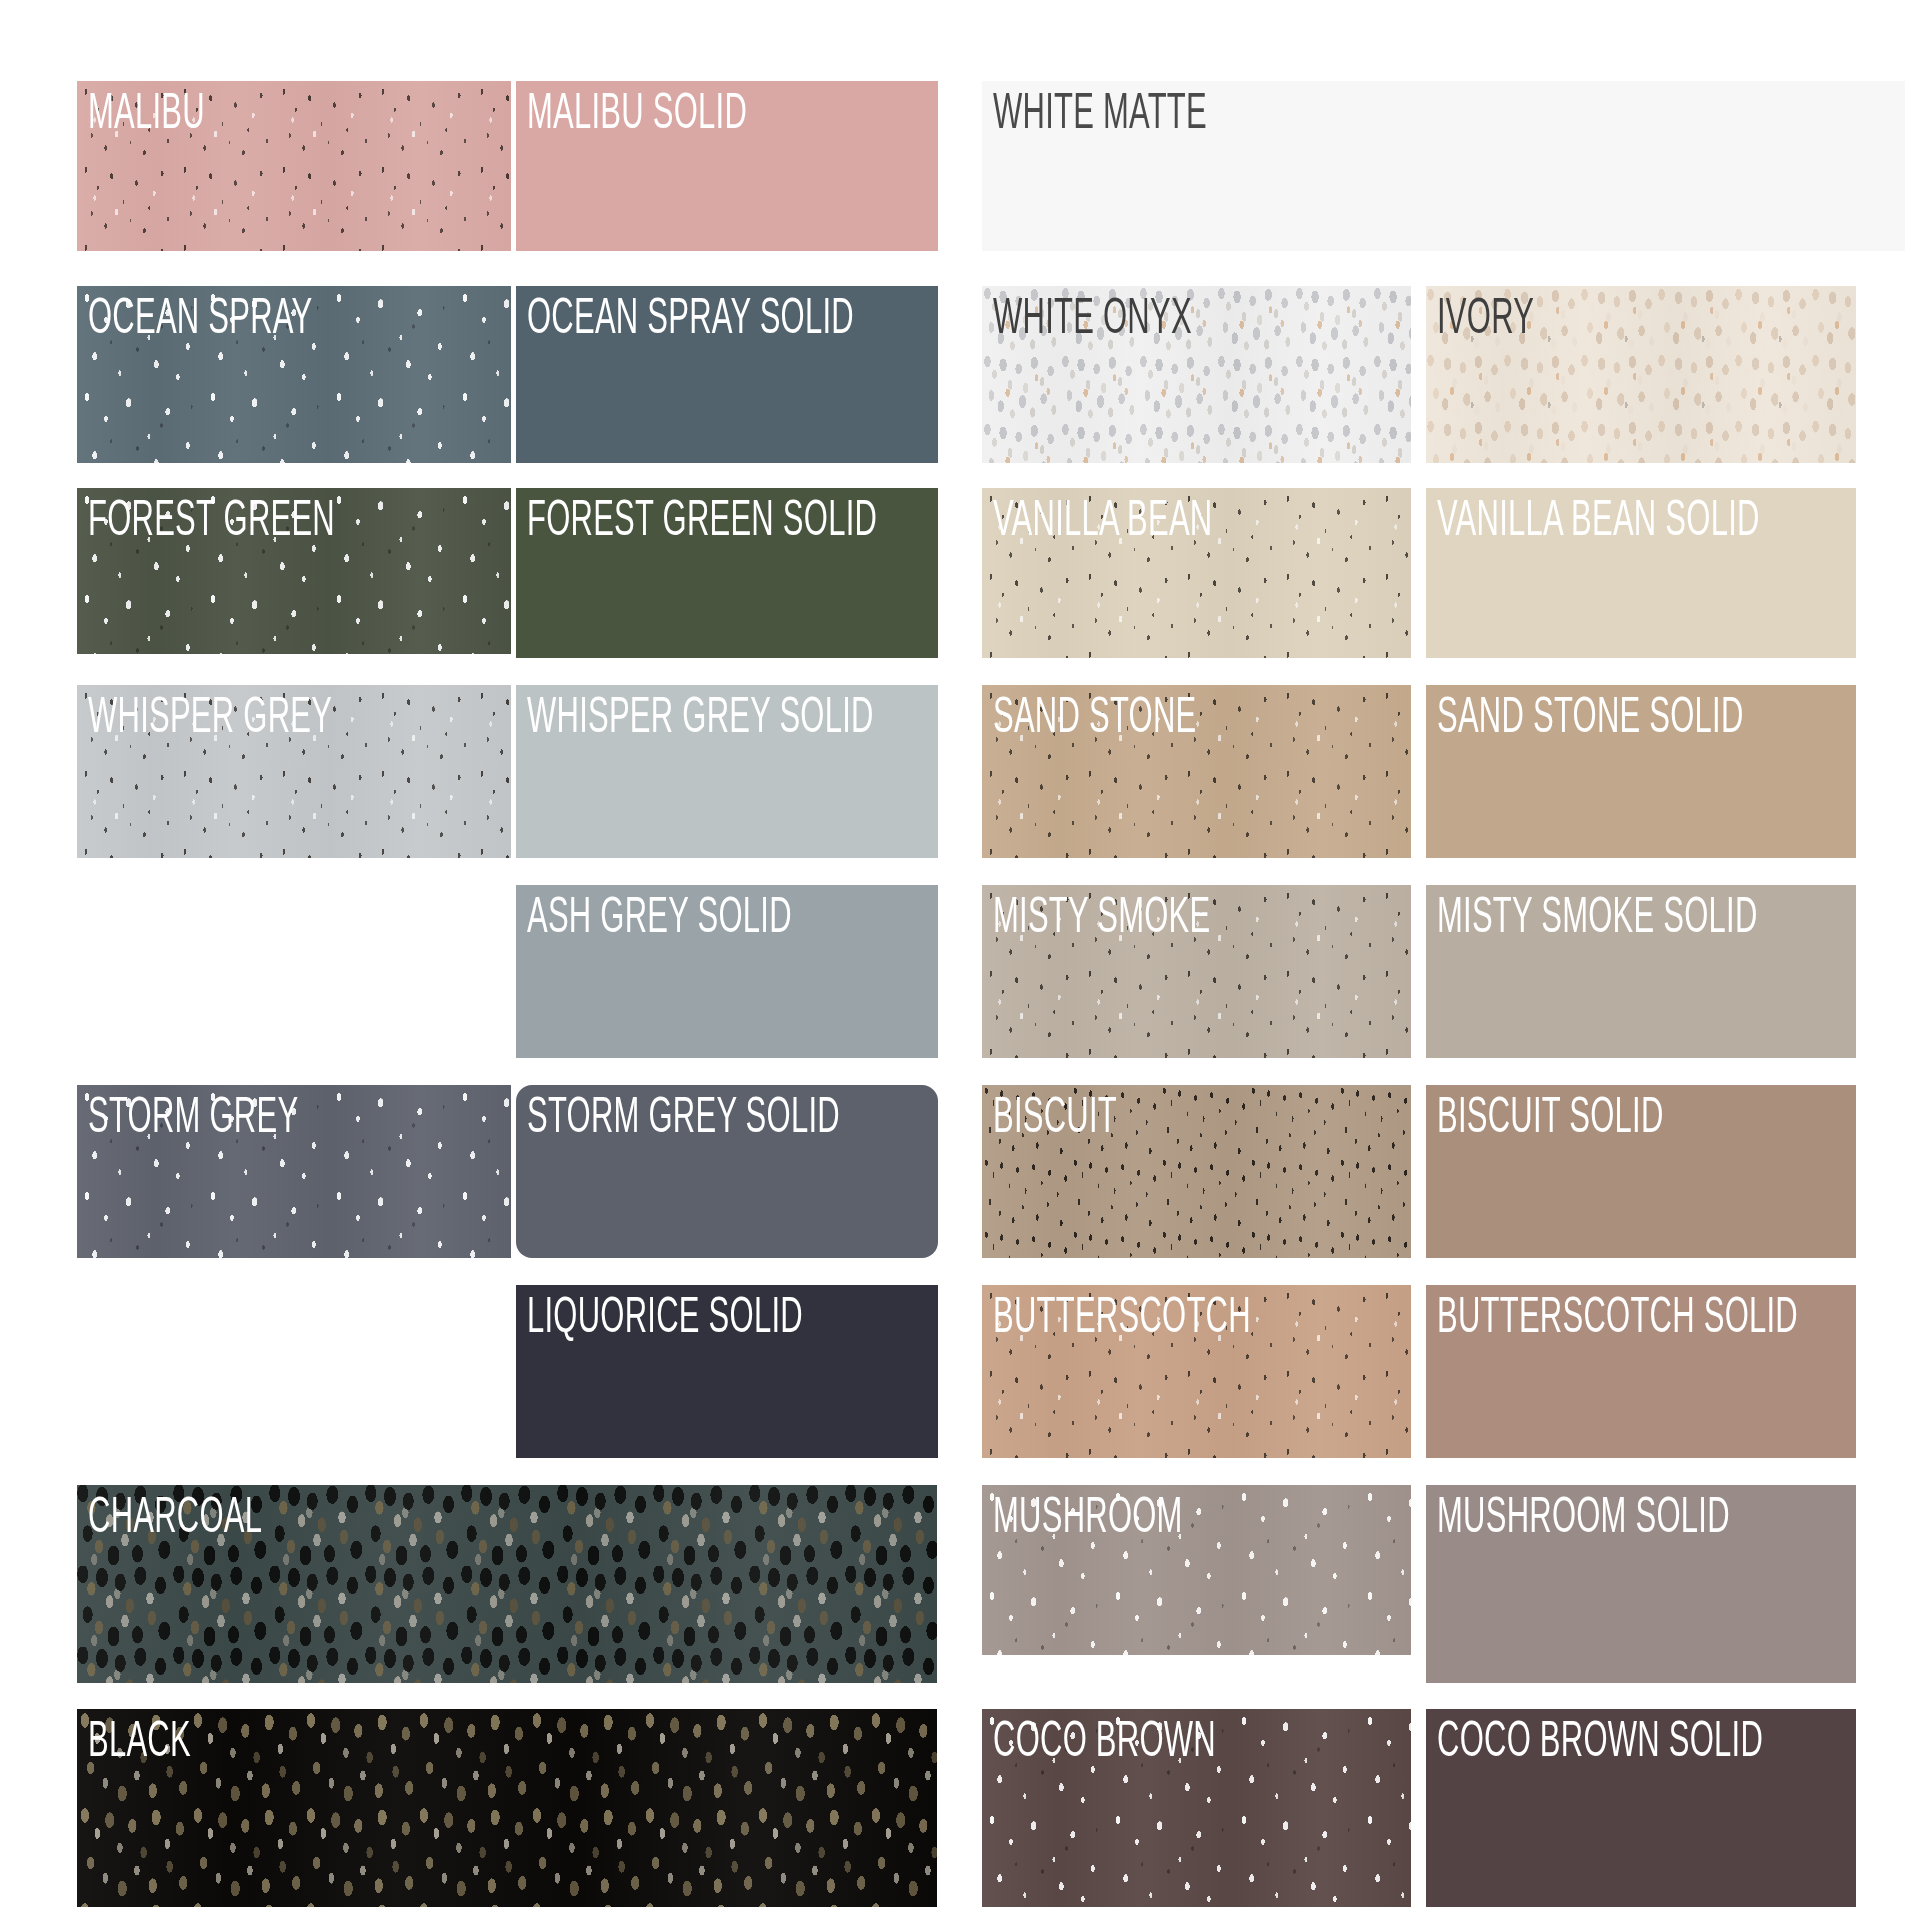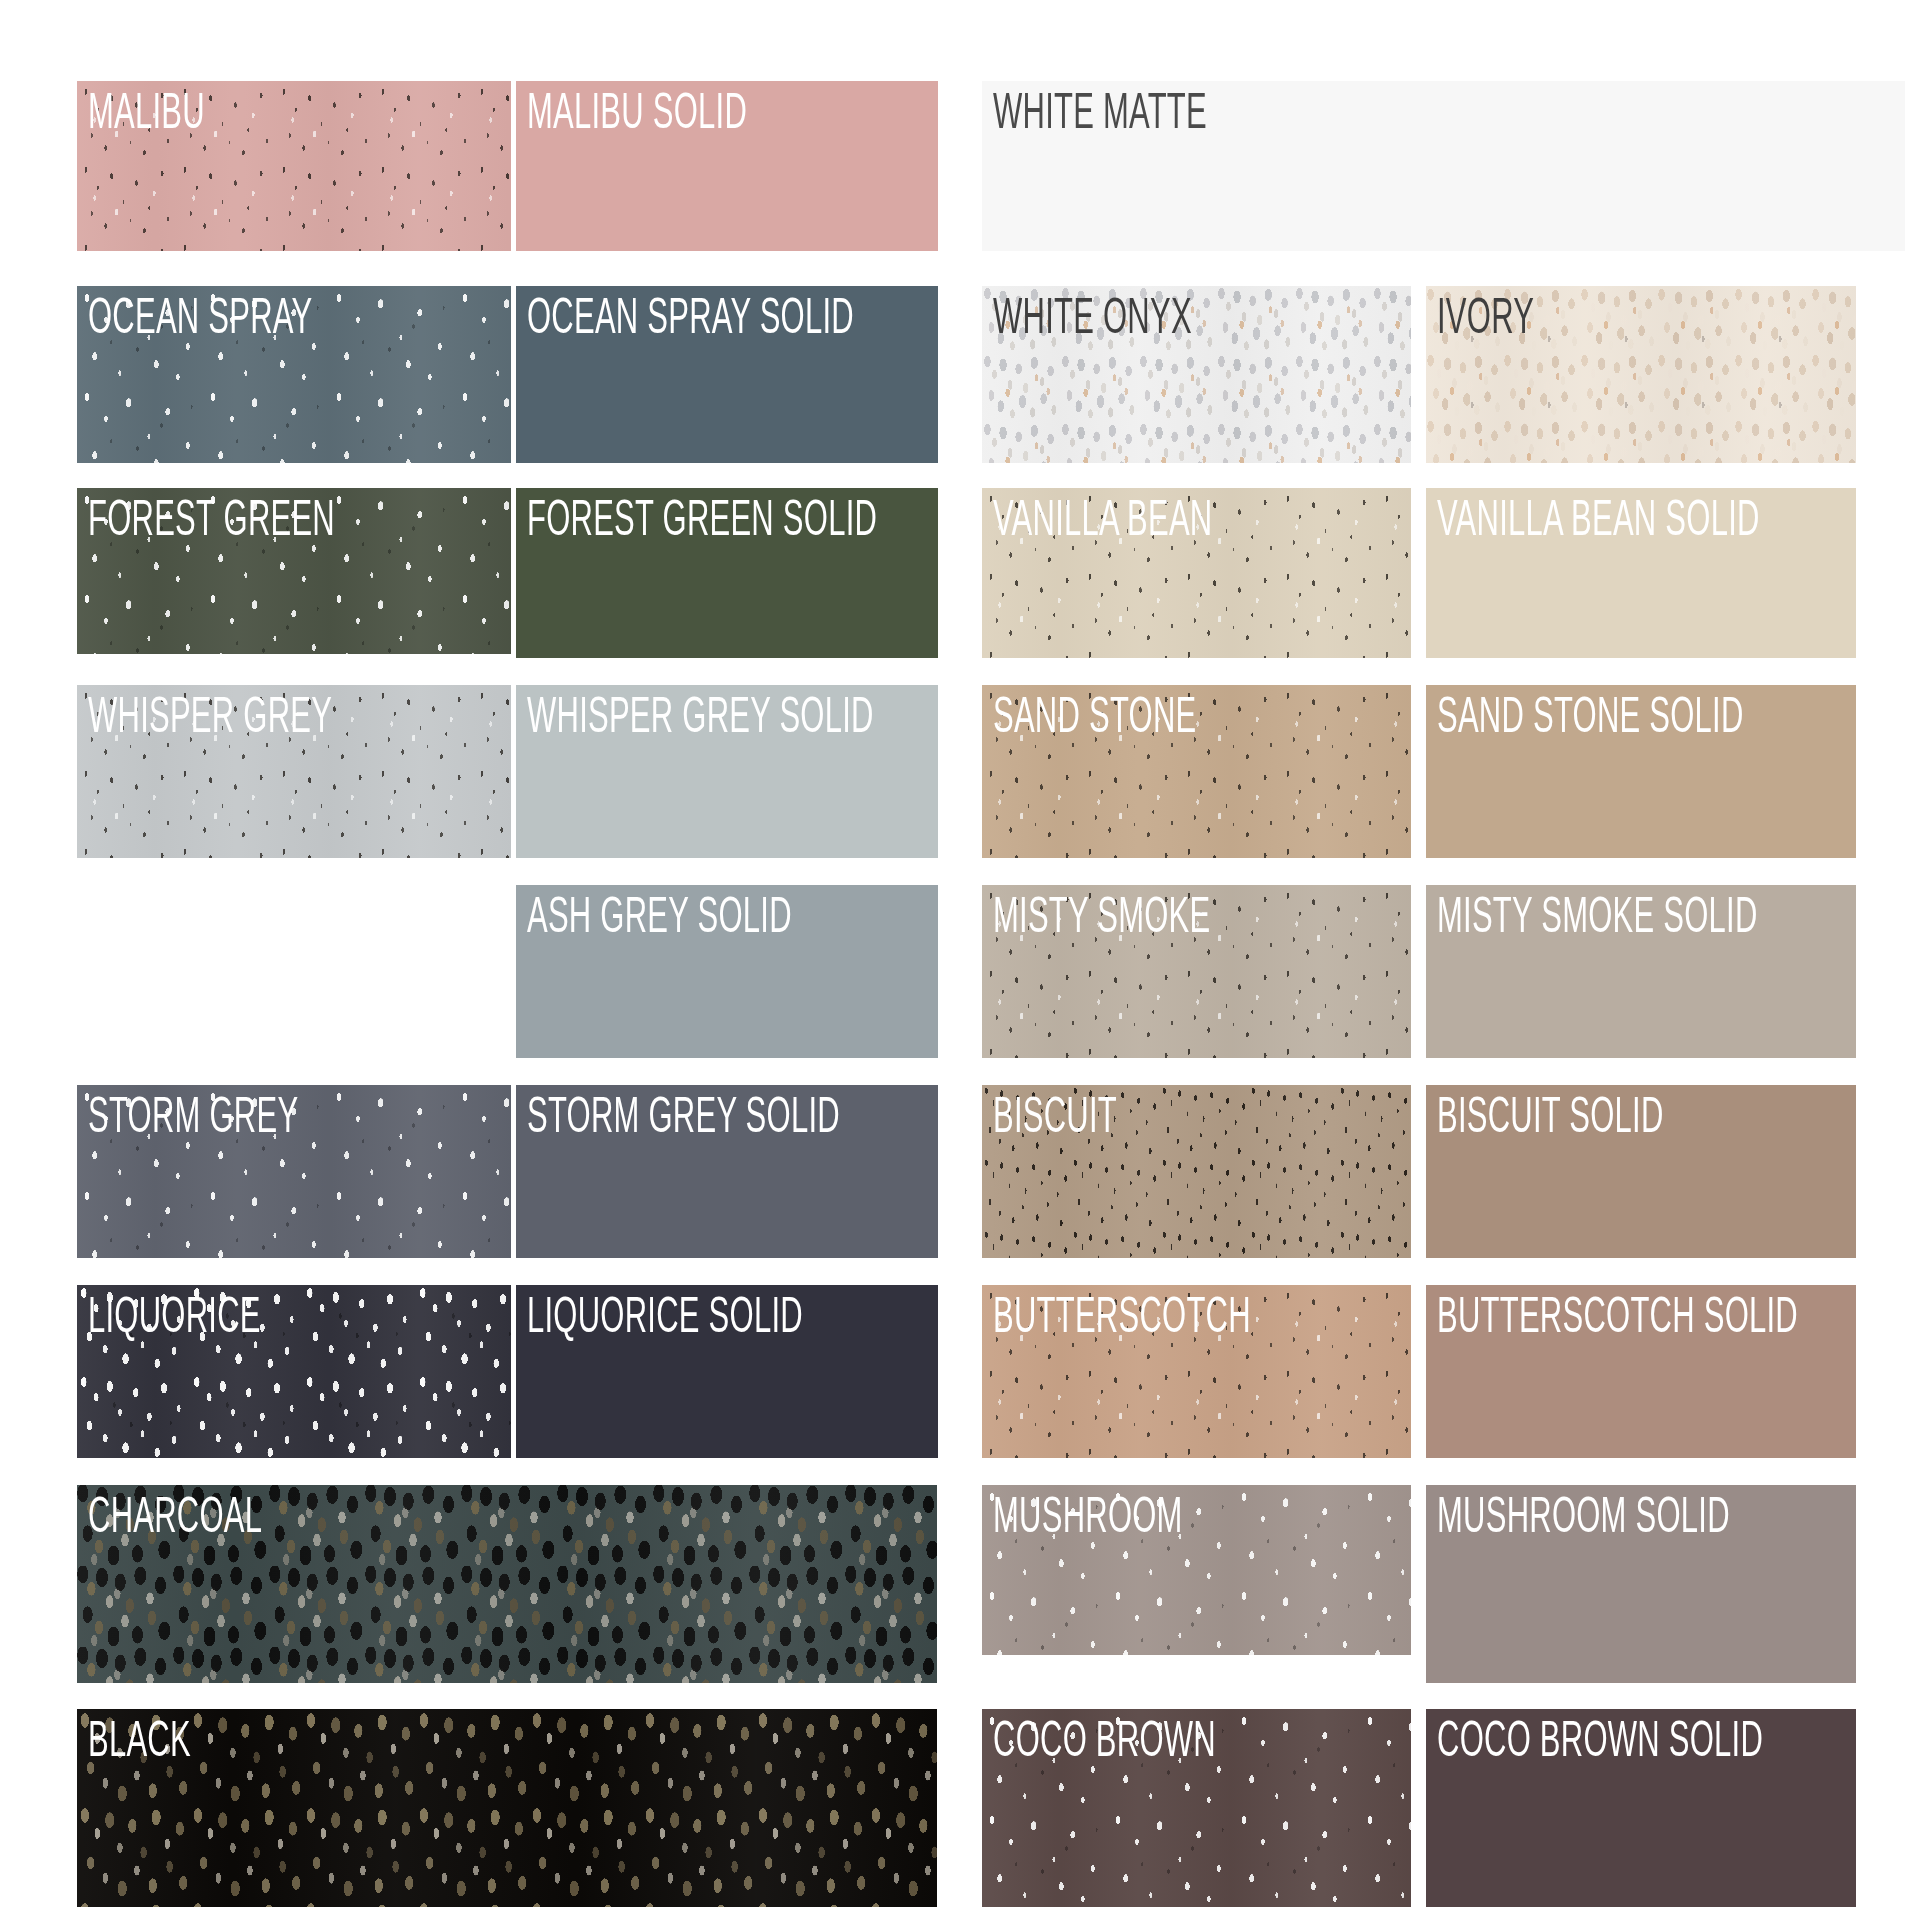--- a/index.html
+++ b/index.html
@@ -362,42 +362,36 @@
       <div class="base" style="background: rgb(184, 173, 161);"></div>
       <div class="fleck none"></div>
       <div class="label" style="color: rgb(255, 255, 255);">MISTY SMOKE SOLID</div>
     </div>
     <div class="swatch" style="left: 77px; top: 1085px; width: 434px; height: 173px;">
       <div class="base" style="background: rgb(95, 99, 110);"></div>
       <div class="fleck sparse-white"></div>
       <div class="sheen"></div>
       <div class="label" style="color: rgb(255, 255, 255);">STORM GREY</div>
     </div>
-    <div class="swatch" style="left: 516px; top: 1085px; width: 422px; height: 173px;">
+    <div class="swatch" style="left: 516px; top: 1085px; width: 422px; height: 173px; border-radius: 16px;">
       <div class="base" style="background: rgb(93, 97, 108);"></div>
       <div class="fleck none"></div>
       <div class="label" style="color: rgb(255, 255, 255);">STORM GREY SOLID</div>
     </div>
     <div class="swatch" style="left: 982px; top: 1085px; width: 429px; height: 173px;">
       <div class="base" style="background: rgb(176, 155, 133);"></div>
       <div class="fleck verydense-dark"></div>
       <div class="sheen"></div>
       <div class="label" style="color: rgb(255, 255, 255);">BISCUIT</div>
     </div>
     <div class="swatch" style="left: 1426px; top: 1085px; width: 430px; height: 173px;">
       <div class="base" style="background: rgb(169, 143, 124);"></div>
       <div class="fleck none"></div>
       <div class="label" style="color: rgb(255, 255, 255);">BISCUIT SOLID</div>
     </div>
-    <div class="swatch" style="left: 77px; top: 1285px; width: 434px; height: 173px;">
-      <div class="base" style="background: rgb(50, 50, 60);"></div>
-      <div class="fleck dense-white"></div>
-      <div class="sheen"></div>
-      <div class="label" style="color: rgb(255, 255, 255);">LIQUORICE</div>
-    </div>
     <div class="swatch" style="left: 516px; top: 1285px; width: 422px; height: 173px;">
       <div class="base" style="background: rgb(50, 50, 62);"></div>
       <div class="fleck none"></div>
       <div class="label" style="color: rgb(255, 255, 255);">LIQUORICE SOLID</div>
     </div>
     <div class="swatch" style="left: 982px; top: 1285px; width: 429px; height: 173px;">
       <div class="base" style="background: rgb(200, 162, 135);"></div>
       <div class="fleck tiny-dark"></div>
       <div class="sheen"></div>
       <div class="label" style="color: rgb(255, 255, 255);">BUTTERSCOTCH</div>

